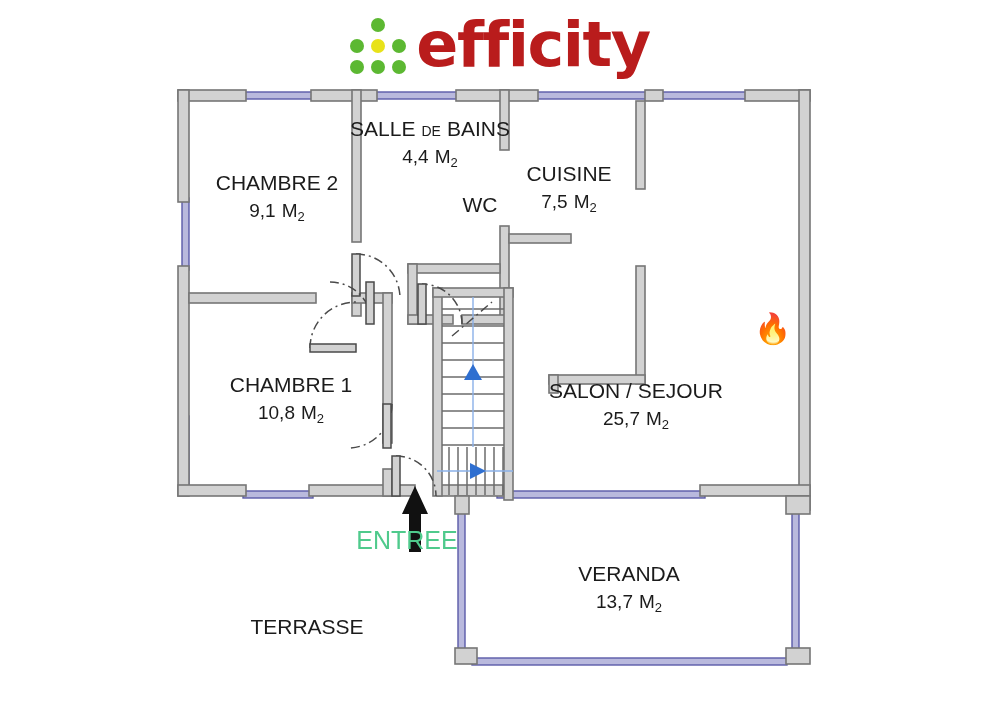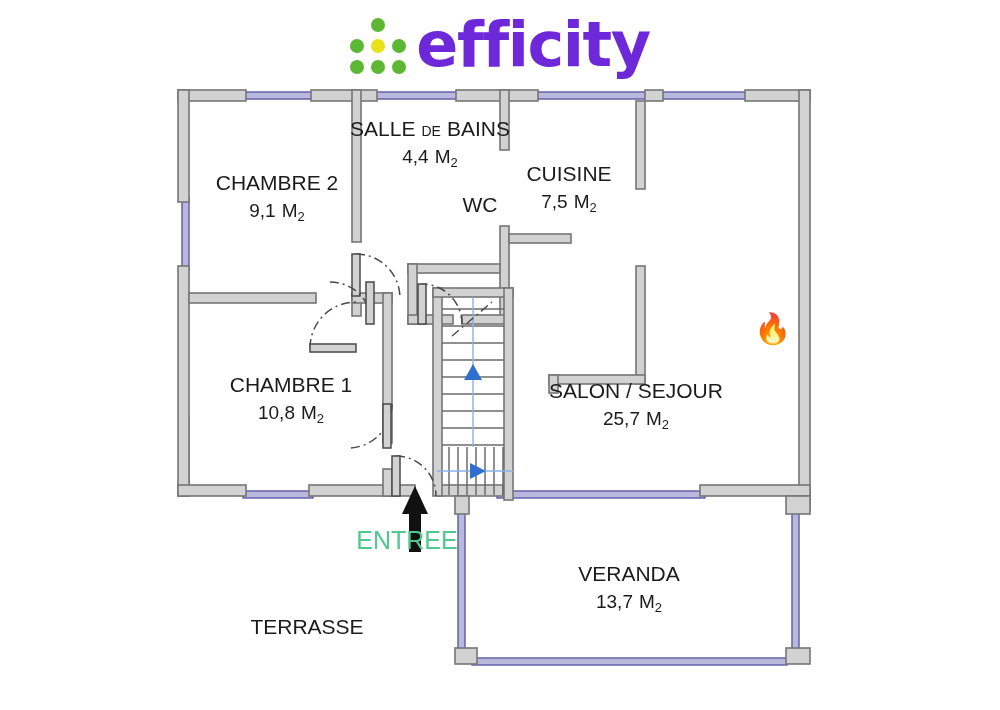--- a/index.html
+++ b/index.html
@@ -43,21 +43,21 @@
     height: 14px;
     border-radius: 50%;
     background: #5cb832;
   }
   .logo-dot.accent { background: #e8e21a; }
   #brand-wordmark {
     font-family: "DejaVu Sans", sans-serif;
     font-size: 62px;
     font-weight: bold;
     letter-spacing: -1.5px;
-    color: #6d28d9;
+    color: #b91c1c;
     line-height: 1;
     padding-bottom: 4px;
   }
 
   
   #floorplan-canvas {
     position: absolute;
     left: 0;
     top: 86px;
     width: 1000px;

